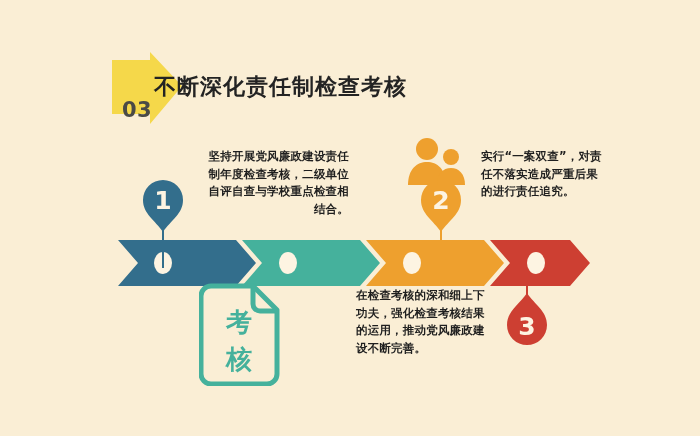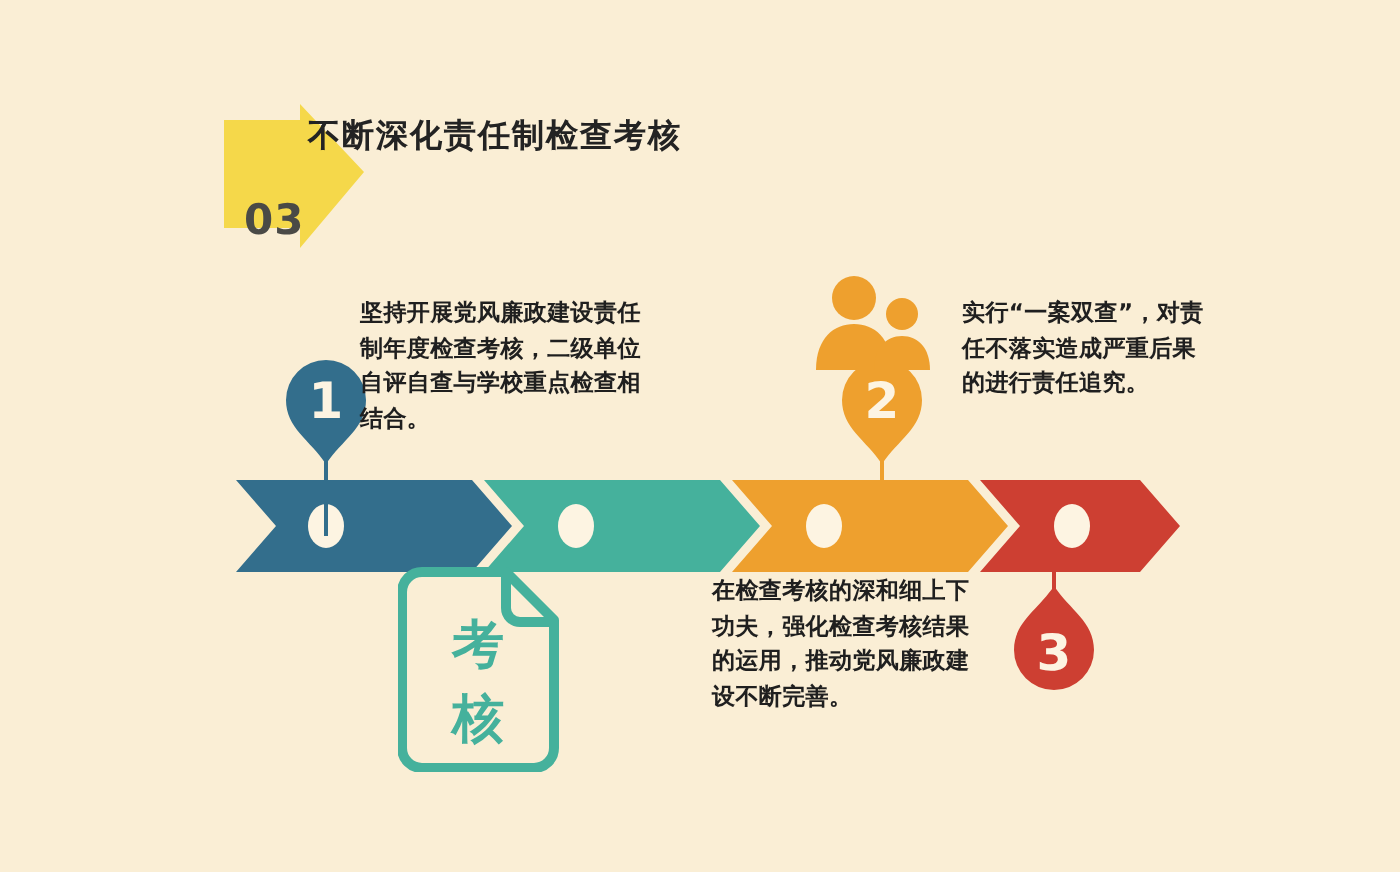--- a/index.html
+++ b/index.html
@@ -41,22 +41,22 @@
     top: 46px;
     font-size: 21px;
     font-weight: bold;
     color: #4a4a46;
     letter-spacing: 0.5px;
     font-family: "DejaVu Sans", sans-serif;
   }
   #title-text {
     position: absolute;
     left: 42px;
-    top: 6px;
-    font-size: 16px;
+    top: 20px;
+    font-size: 22px;
     font-weight: bold;
     color: #232323;
     white-space: nowrap;
     font-family: "DejaVu Sans", "Liberation Sans", sans-serif;
     letter-spacing: 1px;
   }
 
   
   #ribbon {
     position: absolute;
@@ -75,24 +75,24 @@
   .para {
     position: absolute;
     color: #1f1f1f;
     font-size: 11.5px;
     line-height: 17.5px;
     font-family: "DejaVu Sans", "Liberation Sans", sans-serif;
     letter-spacing: 0.2px;
     font-weight: bold;
   }
   #para-1 {
-    left: 180px;
+    left: 197px;
     top: 148px;
     width: 152px;
-    text-align: left;
+    text-align: right;
   }
   #para-2 {
     left: 481px;
     top: 148px;
     width: 128px;
     text-align: left;
   }
   #para-3 {
     left: 356px;
     top: 287px;

